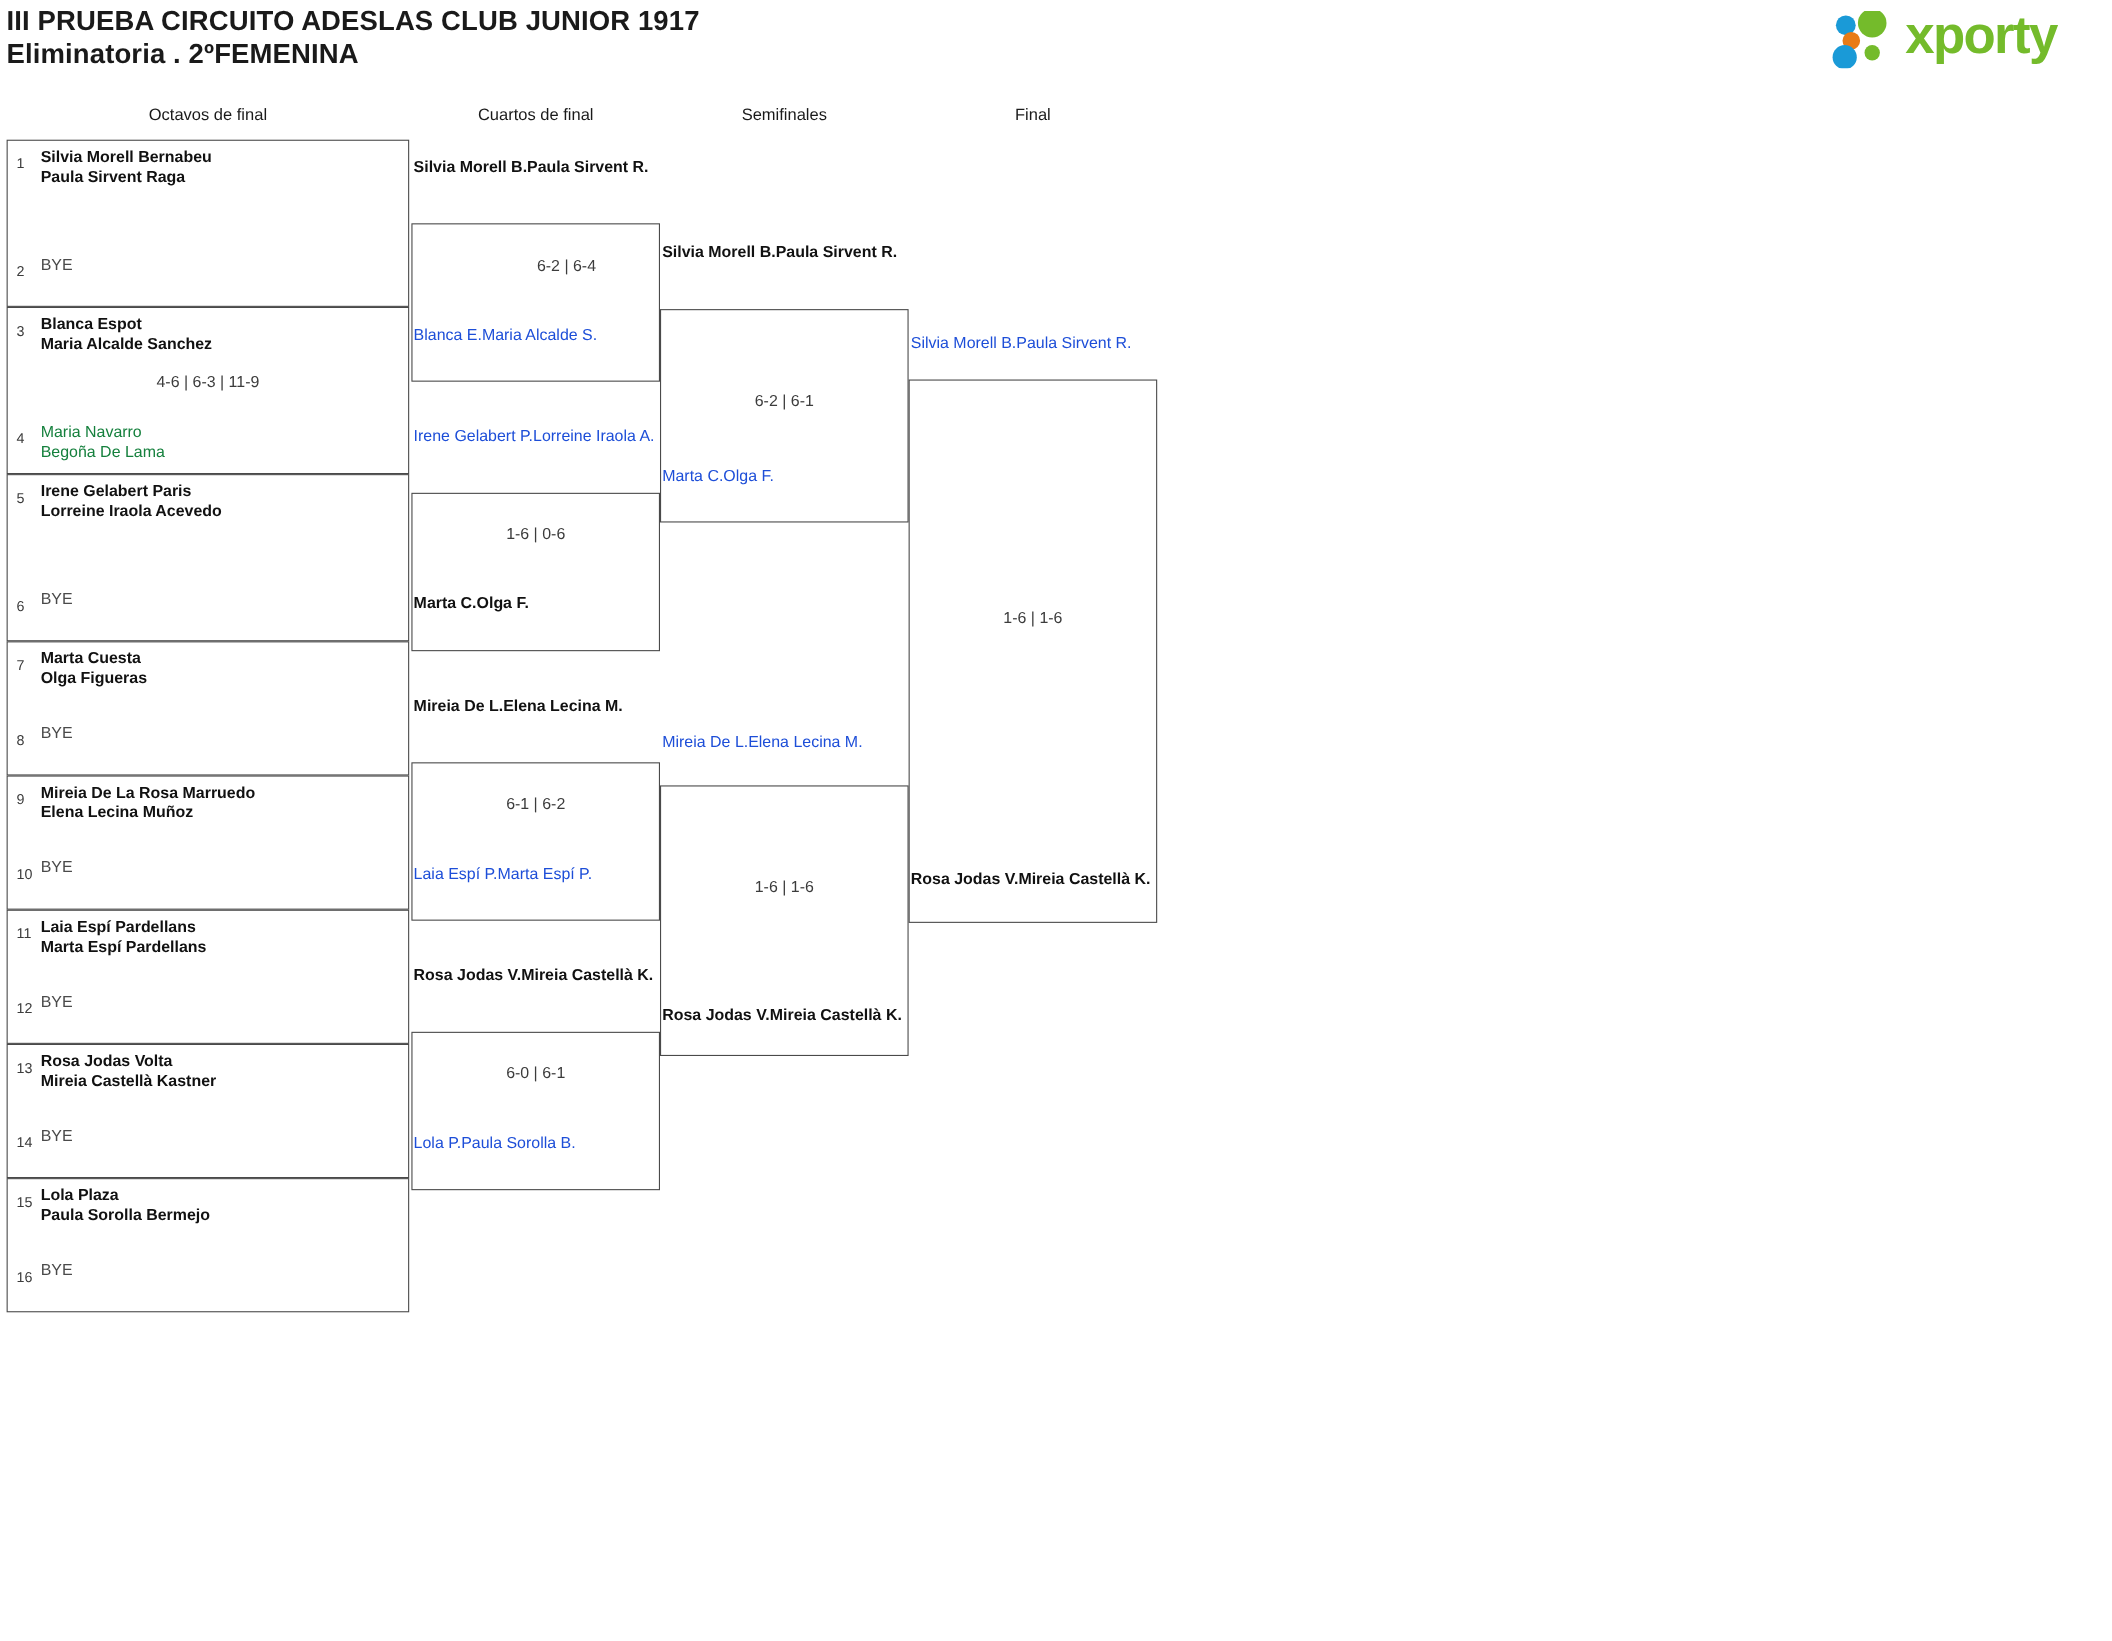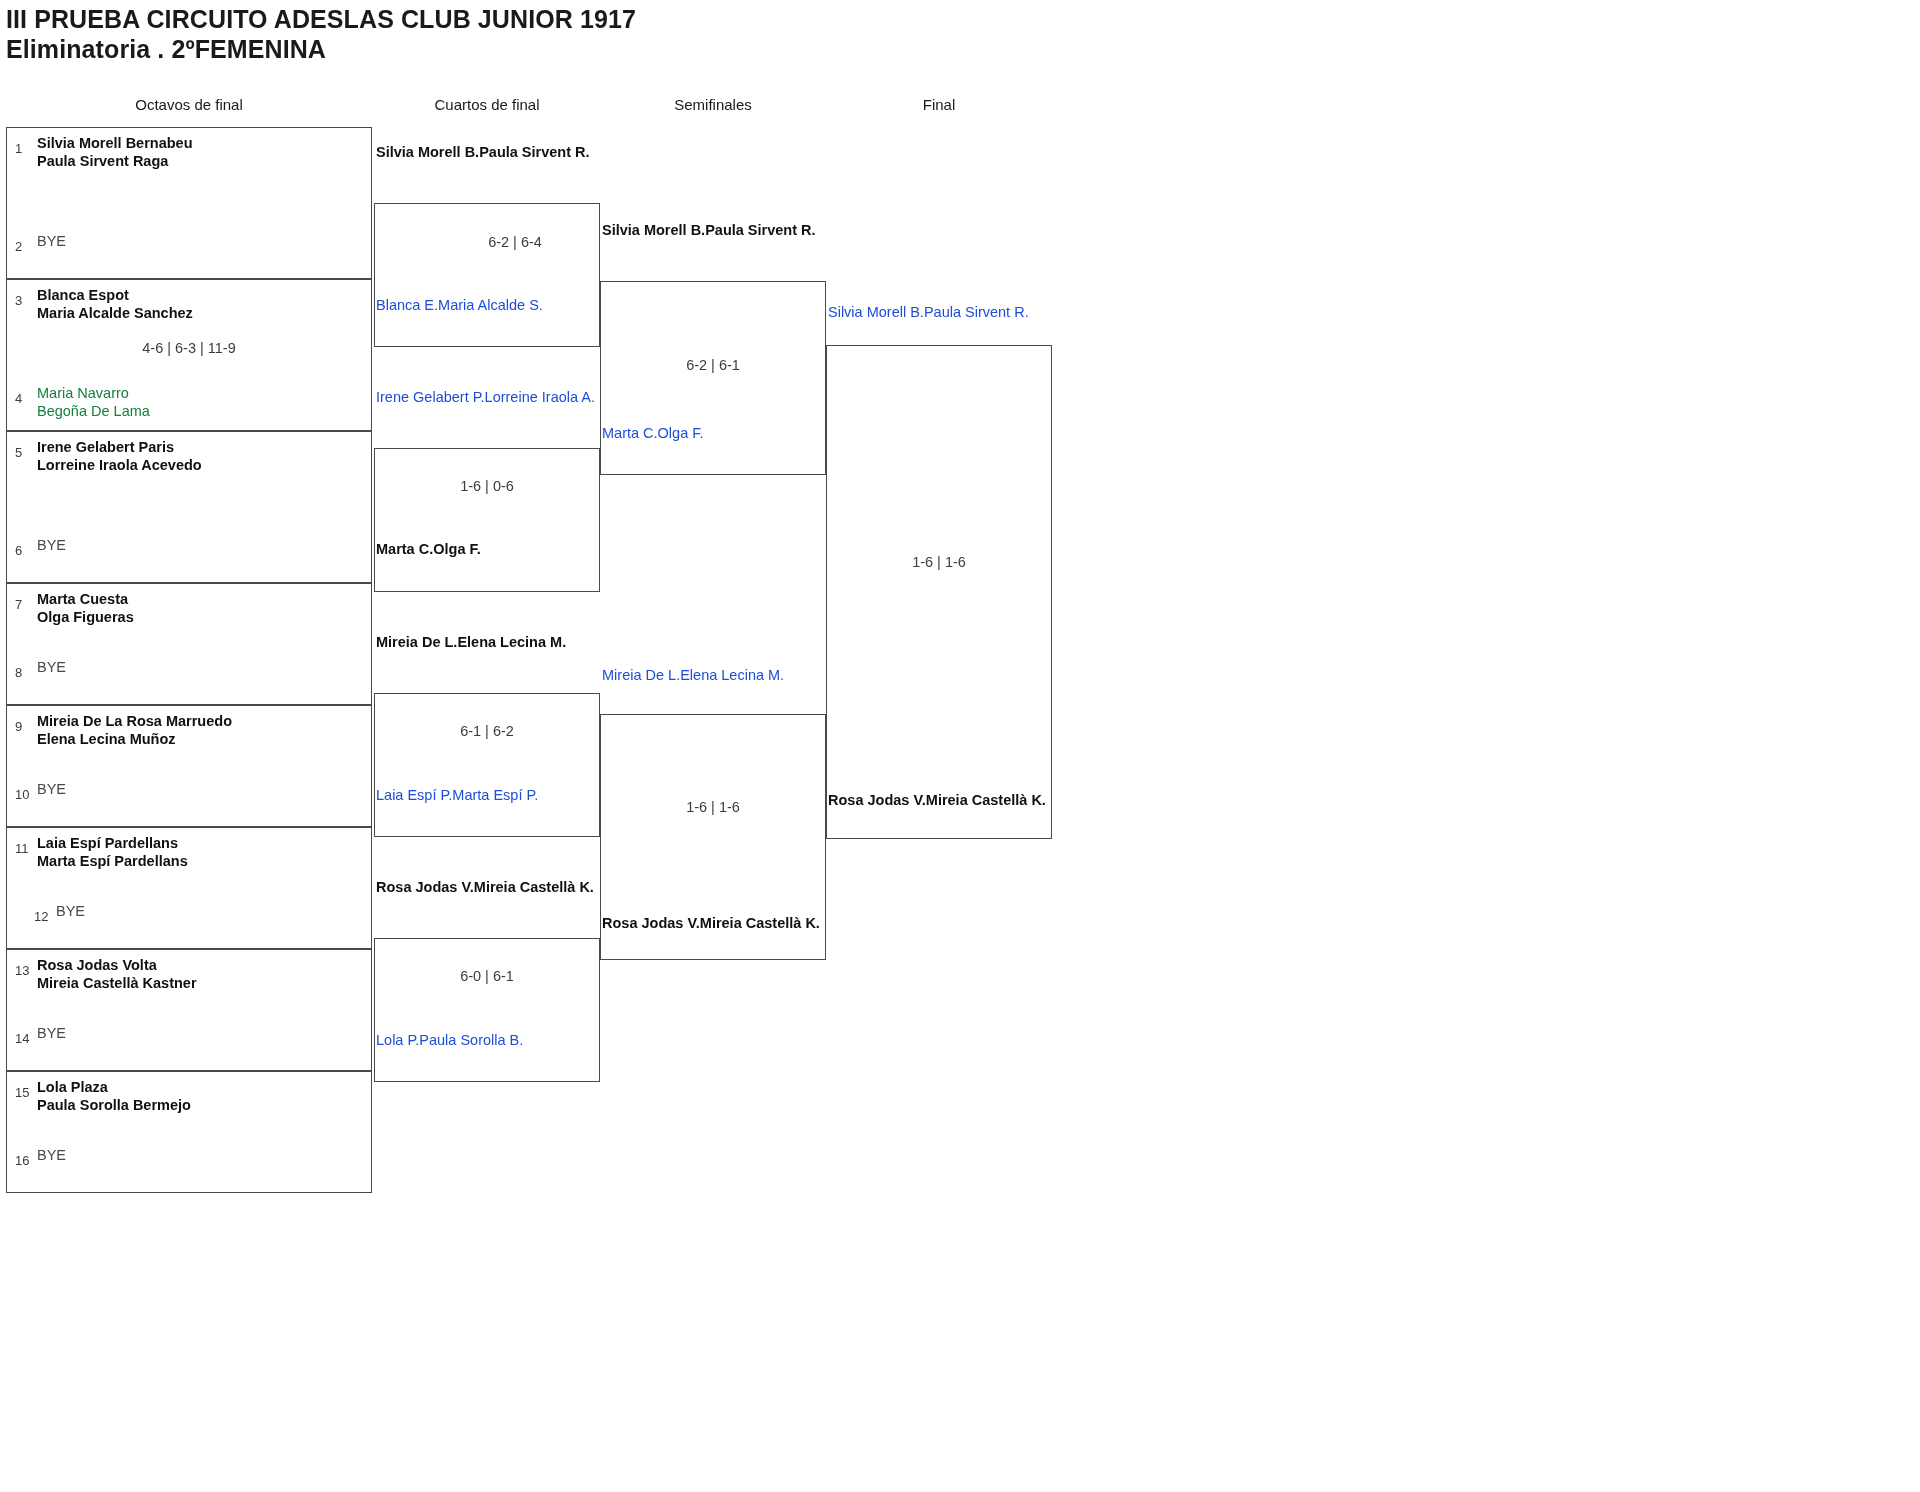--- a/index.html
+++ b/index.html
@@ -149,20 +149,30 @@
 </style>
 </head>
 <body>
 
 <div id="header">
   <div id="title-block">
     <div class="title-line1">III PRUEBA CIRCUITO ADESLAS CLUB JUNIOR 1917</div>
     <div class="title-line2">Eliminatoria . 2ºFEMENINA</div>
   </div>
 
+  <div id="logo">
+    <svg id="logo-dots" width="66" height="52" viewBox="0 0 66 52">
+      <circle cx="14" cy="13" r="9" fill="#1a9ad7"></circle>
+      <circle cx="38" cy="11" r="13" fill="#74bb2b"></circle>
+      <circle cx="19" cy="27" r="8" fill="#e87b16"></circle>
+      <circle cx="13" cy="42" r="11" fill="#1a9ad7"></circle>
+      <circle cx="38" cy="38" r="7" fill="#74bb2b"></circle>
+    </svg>
+    <div id="logo-word">xporty</div>
+  </div>
 </div>
 
 <div class="round-header" style="left:6px;  top:96px; width:366px;">Octavos de final</div>
 <div class="round-header" style="left:374px; top:96px; width:226px;">Cuartos de final</div>
 <div class="round-header" style="left:600px; top:96px; width:226px;">Semifinales</div>
 <div class="round-header" style="left:826px; top:96px; width:226px;">Final</div>
 
 <div id="bracket">
 
   <div class="r1box shaded" style="top:127px; height:152px;">
@@ -253,21 +263,21 @@
 
   <div class="r1box nofill" style="top:827px; height:122px;">
     <div class="entry win" style="top:6px;">
       <span class="seed">11</span>
       <span class="names">
         <span class="n1">Laia Espí Pardellans</span>
           <span class="n2">Marta Espí Pardellans</span>
       </span>
     </div>
     <div class="score" style="top:56px;"></div>
-    <div class="entry bye" style="top:74px;margin-left:19px;">
+    <div class="entry bye" style="top:74px;">
       <span class="seed">12</span>
       <span class="names">
         <span class="n1">BYE</span>
       </span>
     </div>
   </div>
 
   <div class="r1box shaded" style="top:949px; height:122px;padding-left:14px;">
     <div class="entry win" style="top:6px;">
       <span class="seed">13</span>

